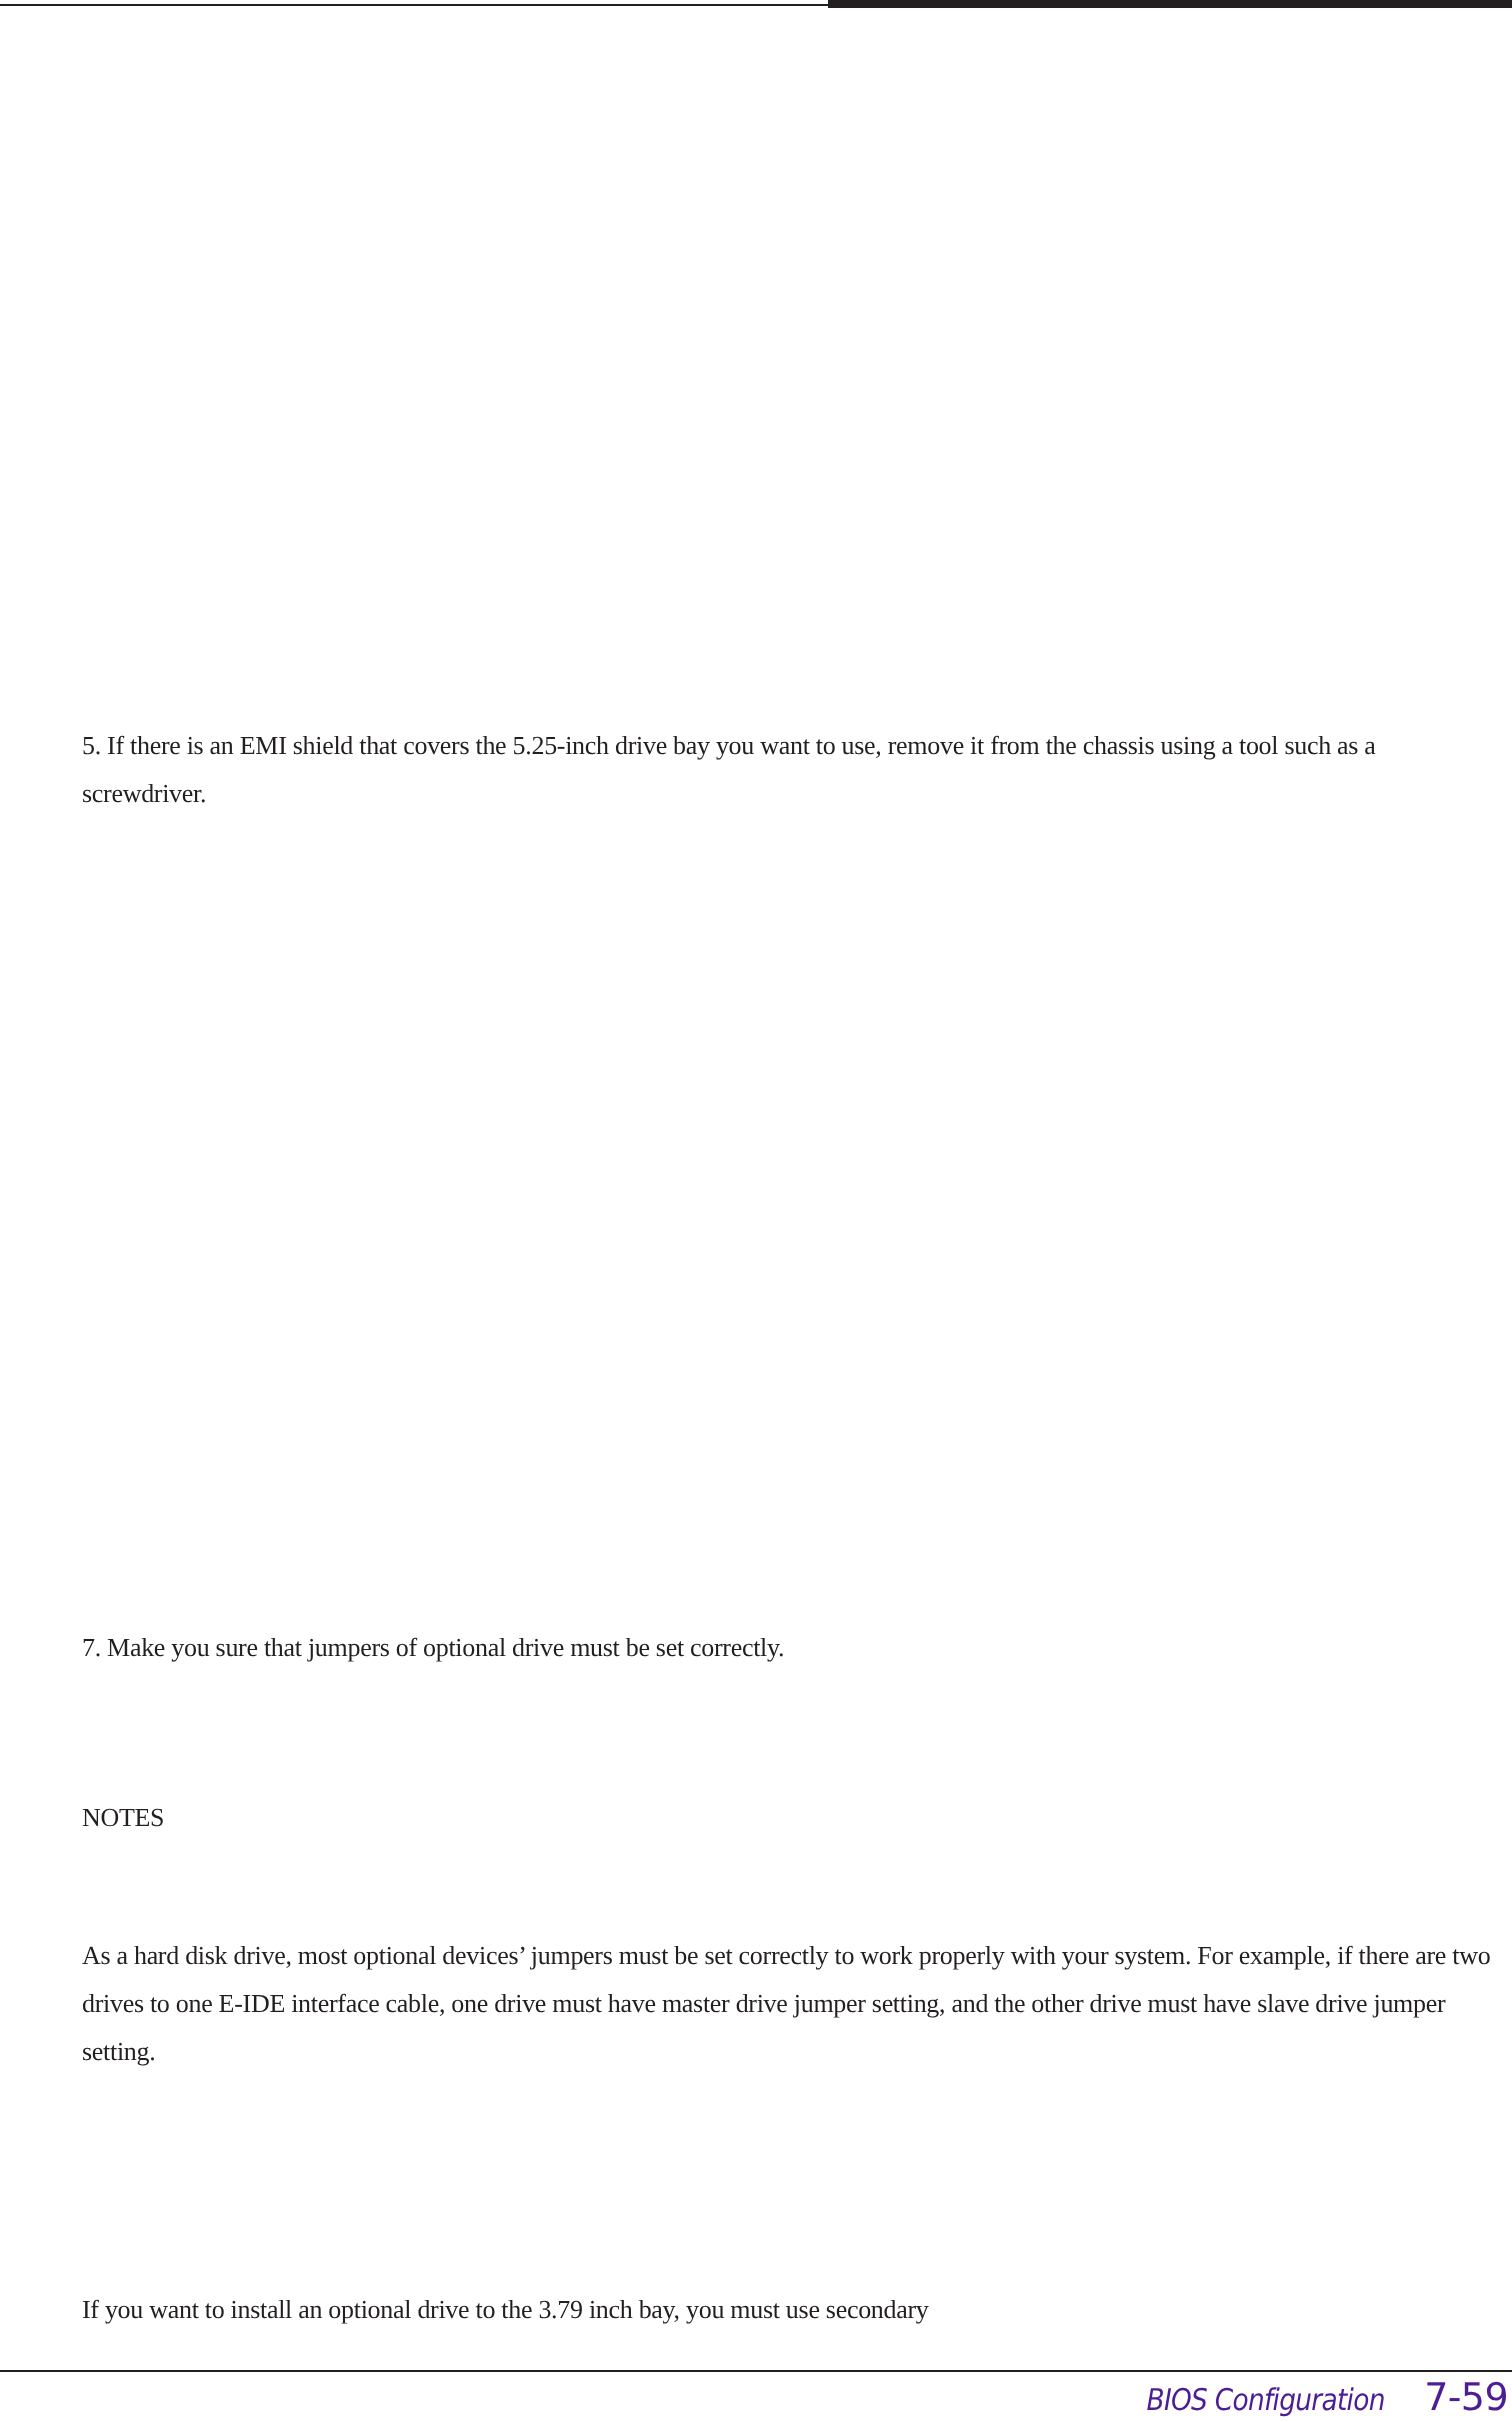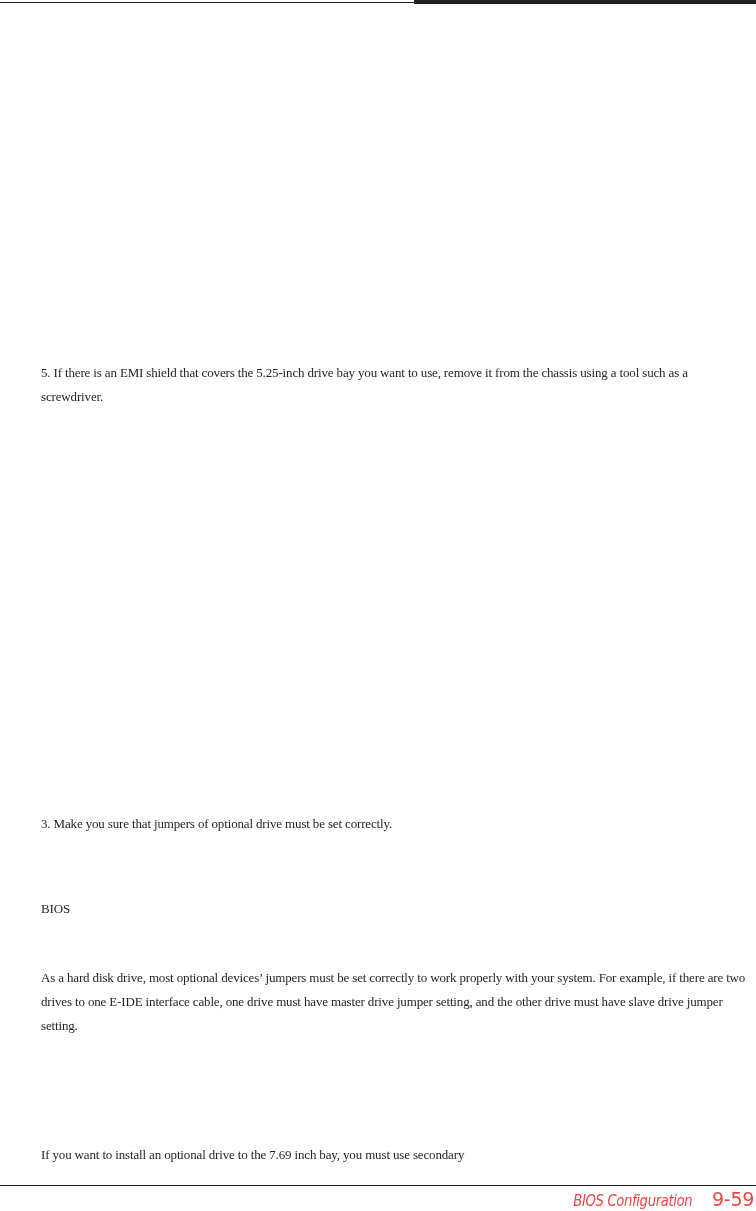--- a/index.html
+++ b/index.html
@@ -55,21 +55,21 @@
       background: #231f20;
     }
     .footer {
       position: absolute;
       right: 2px;
       top: 1188px;
       height: 22px;
       display: flex;
       align-items: baseline;
       font-family: "DejaVu Sans", sans-serif;
-      color: #ef4444;
+      color: #4c1d95;
     }
     .footer-section {
       font-style: italic;
       font-size: 15px;
       letter-spacing: -0.4px;
       margin-right: 20px;
       transform: scaleX(0.88);
       transform-origin: right center;
       display: inline-block;
     }
@@ -79,25 +79,25 @@
     }
   </style>
 </head>
 <body>
 
 <div class="top-rule-thin"></div>
 <div class="top-rule-thick"></div>
 
 <p id="step5" class="para">5. If there is an EMI shield that covers the 5.25-inch drive bay you want to use, remove it from the chassis using a tool such as a screwdriver.</p>
 
-<p id="step6" class="para">3. Make you sure that jumpers of optional drive must be set correctly.</p>
+<p id="step6" class="para">7. Make you sure that jumpers of optional drive must be set correctly.</p>
 
-<p id="notes-heading" class="para">BIOS</p>
+<p id="notes-heading" class="para">NOTES</p>
 
 <p id="notes-body" class="para">As a hard disk drive, most optional devices’ jumpers must be set correctly to work properly with your system. For example, if there are two drives to one E-IDE interface cable, one drive must have master drive jumper setting, and the other drive must have slave drive jumper setting.</p>
 
-<p id="install-note" class="para">If you want to install an optional drive to the 7.69 inch bay, you must use secondary</p>
+<p id="install-note" class="para">If you want to install an optional drive to the 3.79 inch bay, you must use secondary</p>
 
 <div class="footer-rule"></div>
 <div class="footer">
   <span class="footer-section">BIOS Configuration</span>
-  <span class="footer-page">9-59</span>
+  <span class="footer-page">7-59</span>
 </div>
 
 </body></html>

